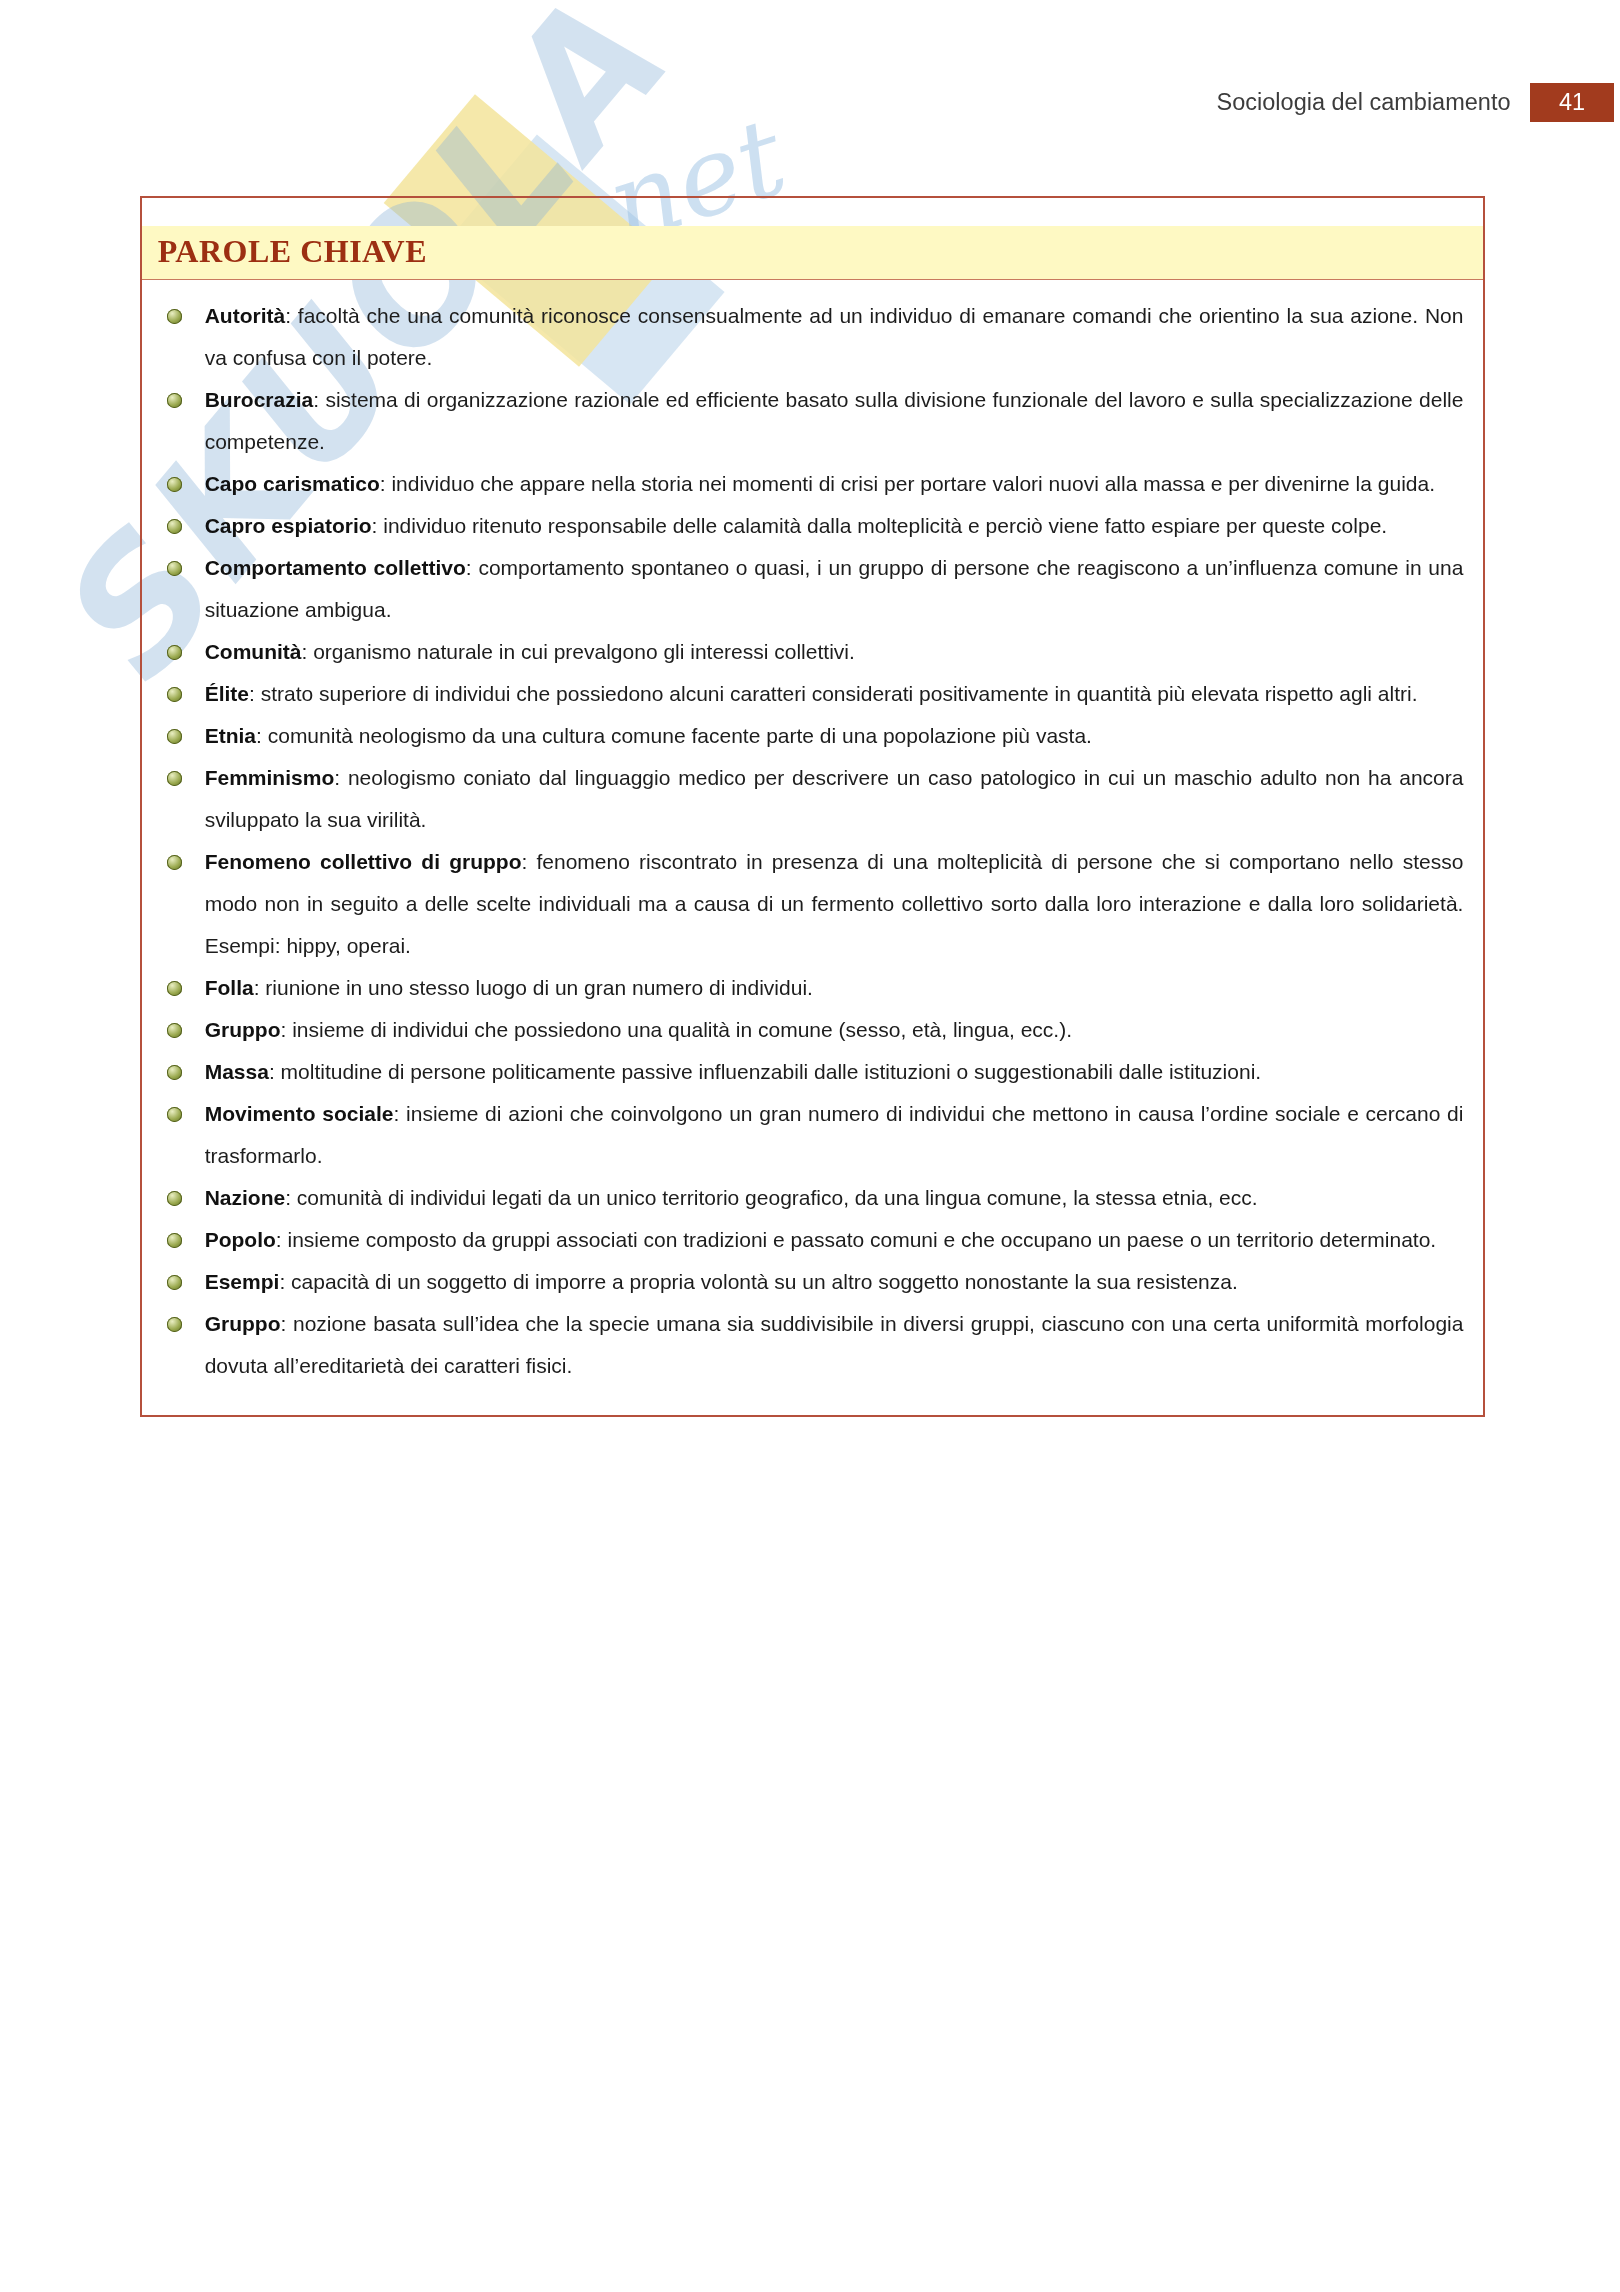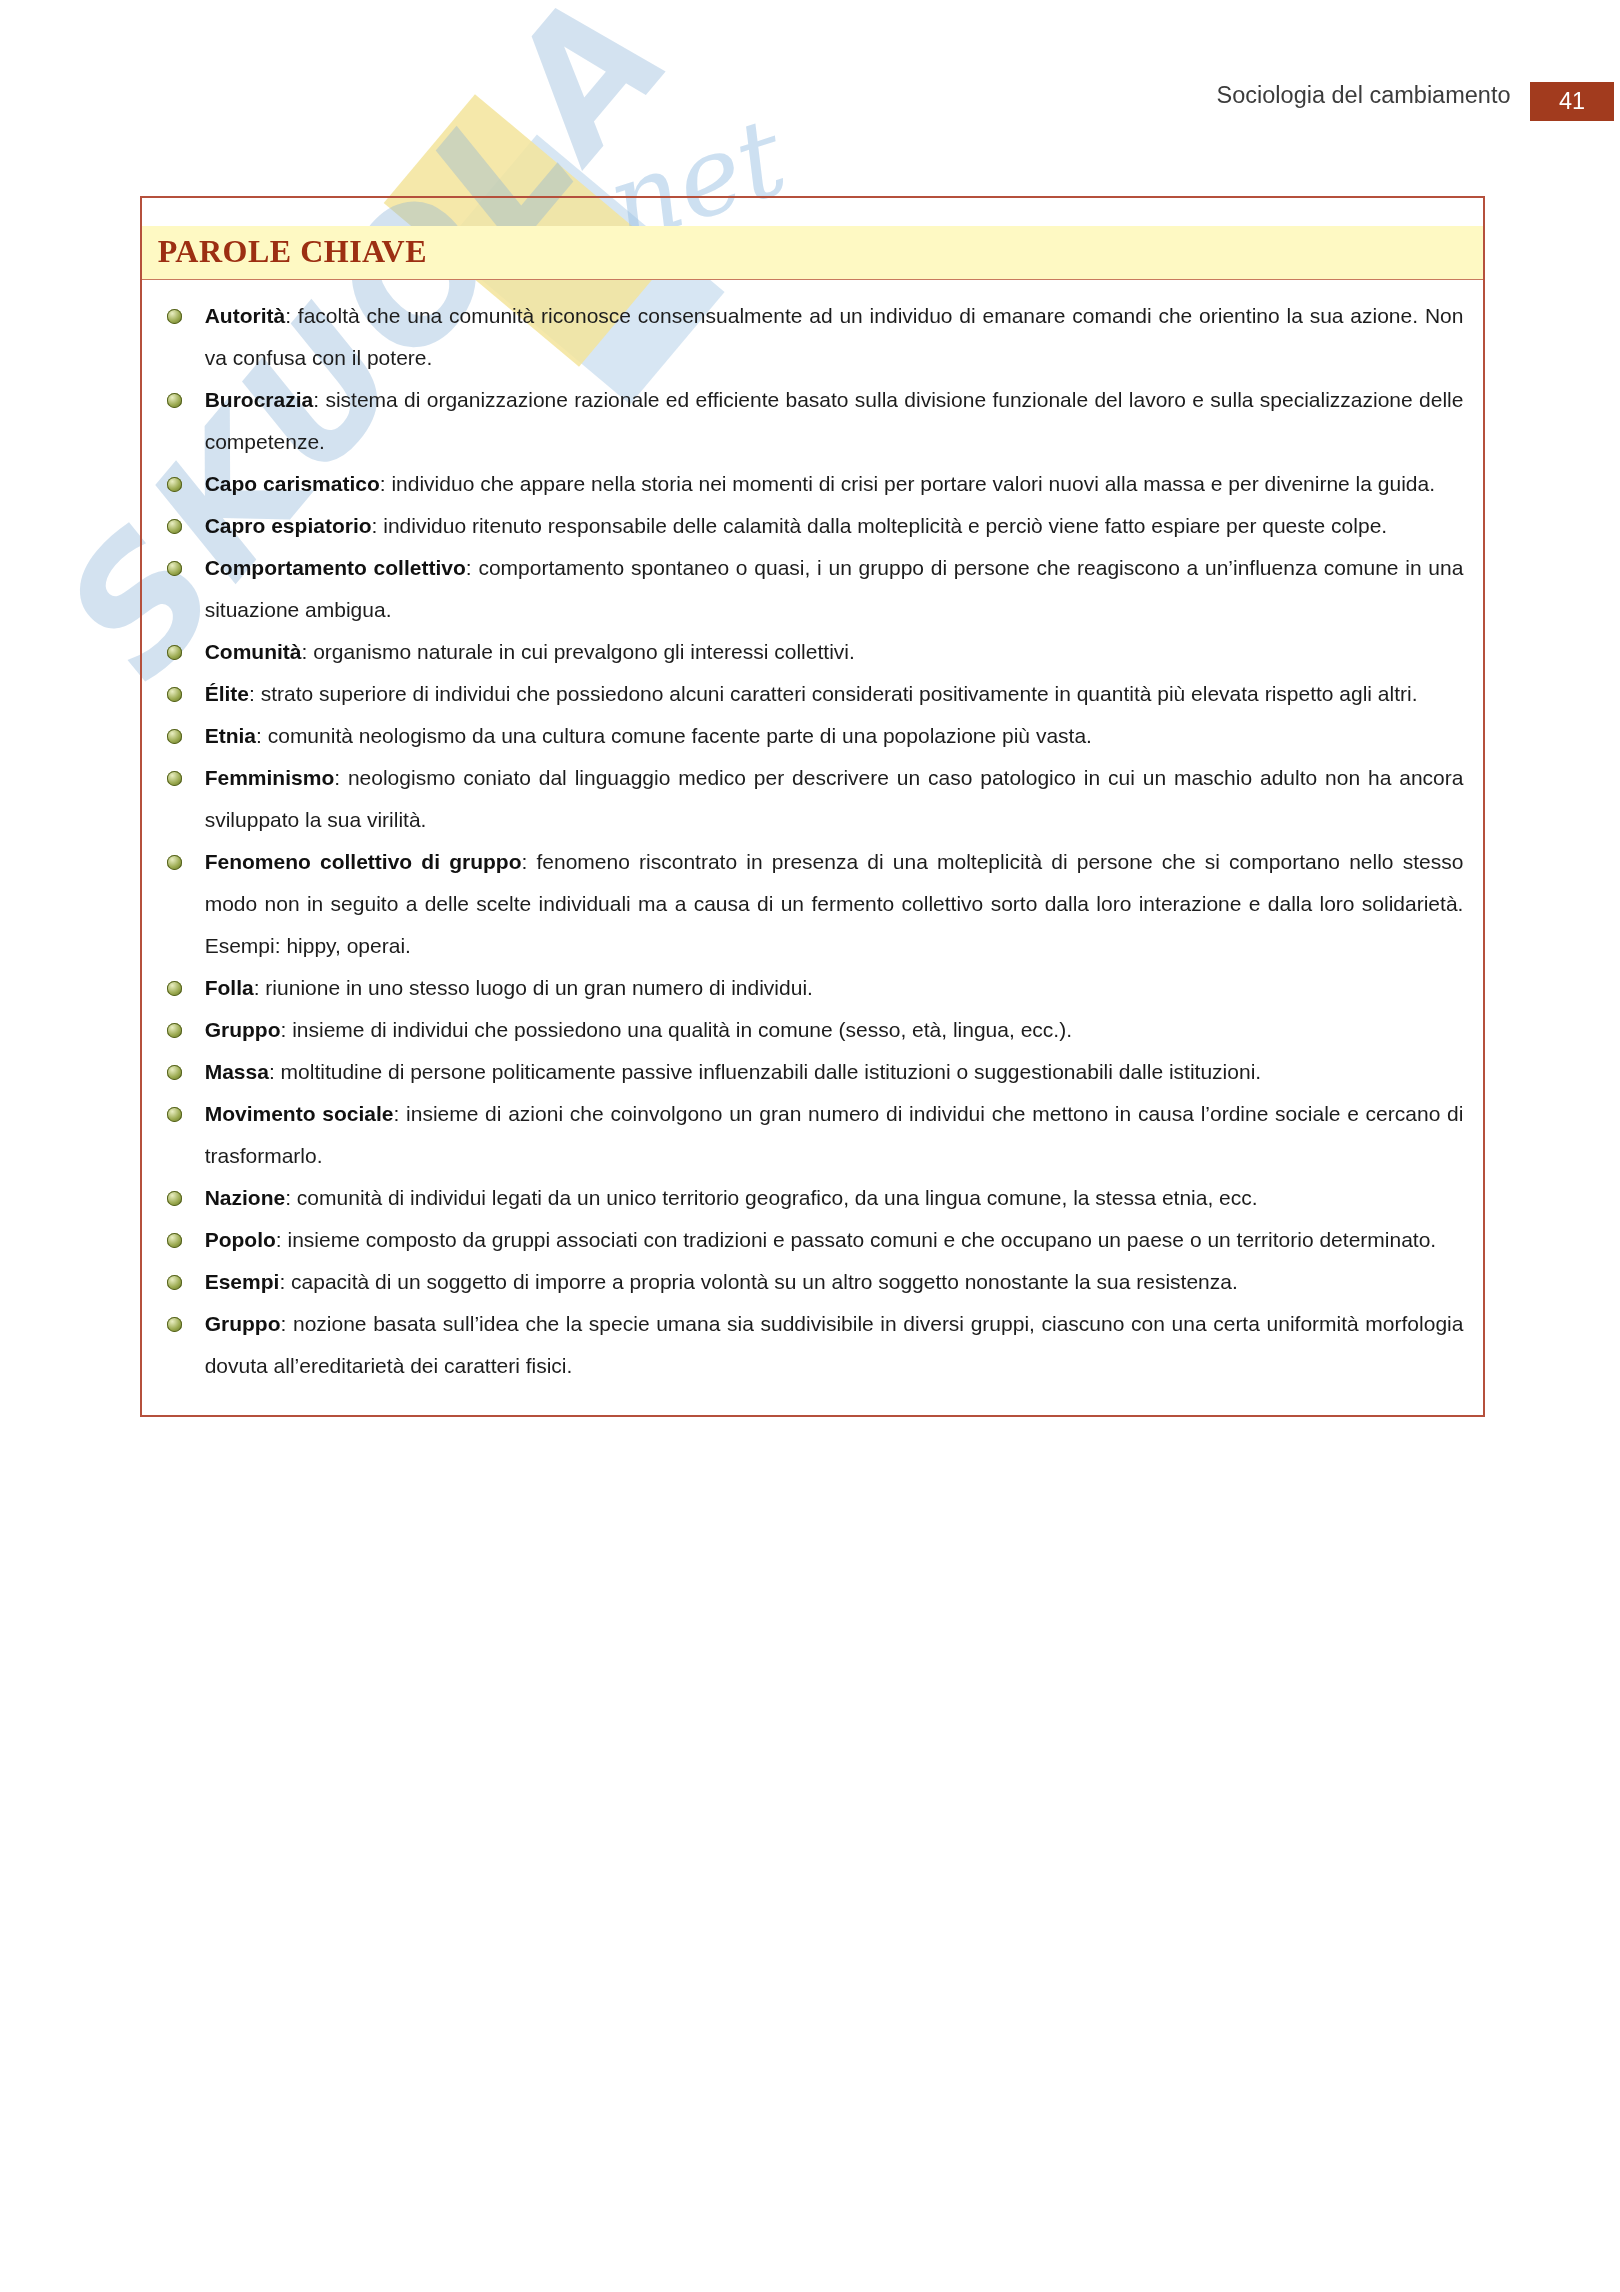--- a/index.html
+++ b/index.html
@@ -13,20 +13,21 @@
     overflow: hidden;
   }
 
   
   .page-header {
     position: absolute;
     top: 82px; left: 8px; right: 0;
     height: 41px;
     display: flex;
     justify-content: flex-end;
+    align-items: center;
     z-index: 3;
   }
   .header-title {
     font-size: 23.5px;
     color: #3c3c3c;
     margin-right: 19.6px;
   }
   .page-num-badge {
     width: 84px;
     height: 39px;

